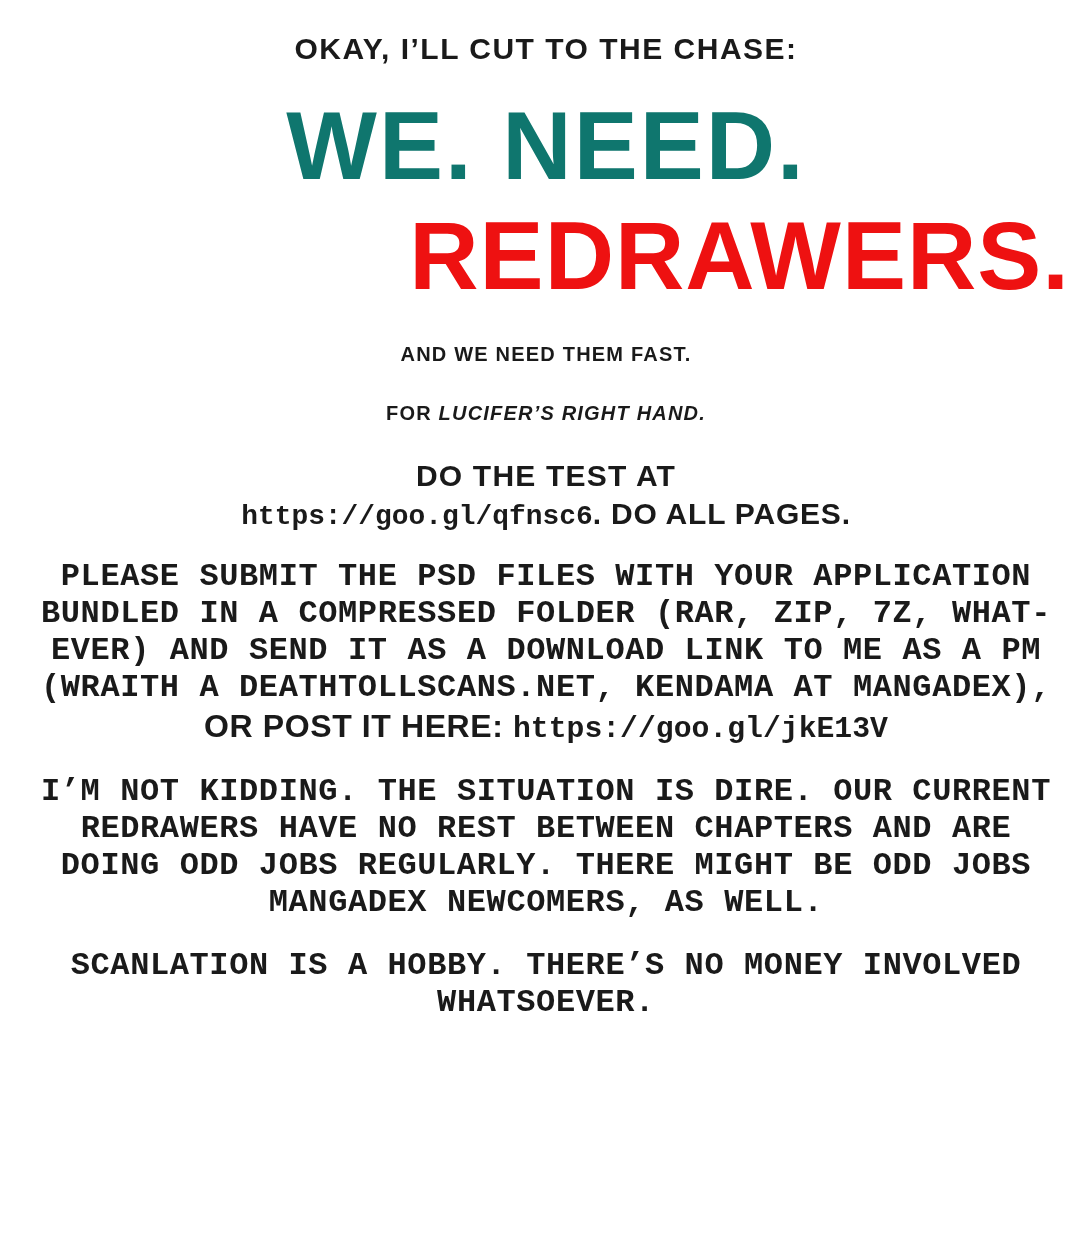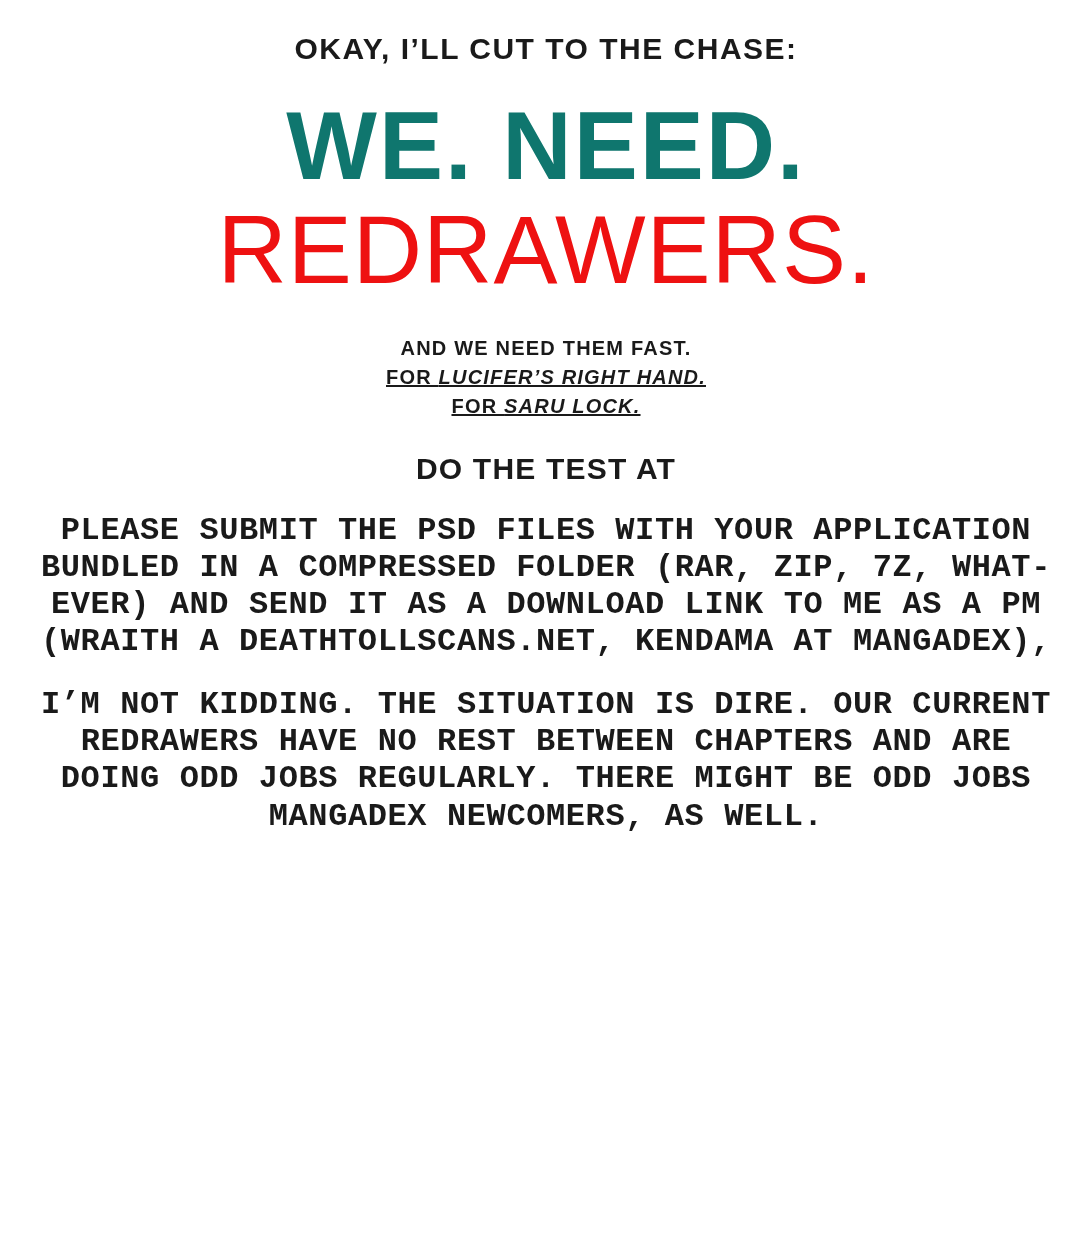--- a/index.html
+++ b/index.html
@@ -42,32 +42,32 @@
     line-height: 1.0;
     letter-spacing: 2px;
     font-weight: 800;
     margin-top: 22px;
     color: #0f766e;
   }
   .huge-red {
     font-size: 96px;
     line-height: 1.05;
     letter-spacing: 1px;
-    font-weight: 400;
-    margin-top: 6px;
+    font-weight: 700;
+    margin-top: 12px;
     margin-bottom: 6px;
+    text-align: right;
   }
   .sub {
     font-size: 20px;
     letter-spacing: 1.2px;
     margin-top: 30px;
   }
   .sub-small-gap {
-    margin-top: 6px;
-    text-decoration: underline;
+    margin-top: 36px;
   }
   .ital {
     font-style: italic;
     font-weight: 800;
   }
   .block {
     font-size: 32px;
     line-height: 1.16;
     letter-spacing: 0.6px;
     margin-top: 26px;
@@ -105,24 +105,26 @@
   <div class="line intro">OKAY, I’LL CUT TO THE CHASE:</div>
 
   <div class="line huge-black">WE. NEED.</div>
 
   <div class="line huge-red" style="color:#ee1111;">REDRAWERS.</div>
 
   <div class="line sub">AND WE NEED THEM FAST.</div>
 
   <div class="line sub sub-small-gap"><span>FOR </span><span class="ital">LUCIFER’S RIGHT HAND.</span></div>
 
-  <div class="line sub sub-small-gap"><span>FOR </span><span class="ital">SARU LOCK.</span></div>
 
   <div class="line testline">DO THE TEST AT</div>
 
+  <div class="line testurl"><span class="mono">https://goo.gl/qfnsc6</span><span>. DO ALL PAGES.</span></div>
 
   <div class="line block para">PLEASE SUBMIT THE PSD FILES WITH YOUR APPLICATION BUNDLED IN A COMPRESSED FOLDER (RAR, ZIP, 7Z, WHAT-EVER) AND SEND IT AS A DOWNLOAD LINK TO ME AS A PM (WRAITH A DEATHTOLLSCANS.NET, KENDAMA AT MANGADEX),</div>
 
+  <div class="line block block-tight" style="margin-top:2px;"><span>OR POST IT HERE: </span><span class="mono">https://goo.gl/jkE13V</span></div>
 
   <div class="line block para">I’M NOT KIDDING. THE SITUATION IS DIRE. OUR CURRENT REDRAWERS HAVE NO REST BETWEEN CHAPTERS AND ARE DOING ODD JOBS REGULARLY. THERE MIGHT BE ODD JOBS MANGADEX NEWCOMERS, AS WELL.</div>
 
+  <div class="line block para">SCANLATION IS A HOBBY. THERE’S NO MONEY INVOLVED WHATSOEVER.</div>
 
 </div>
 
 </body></html>

